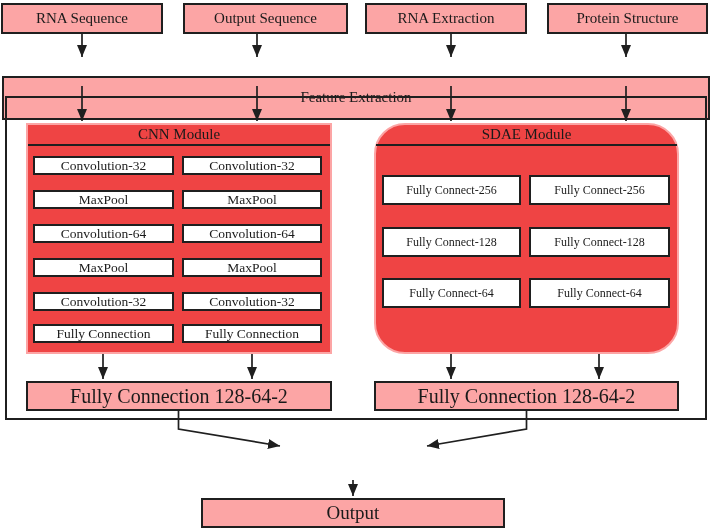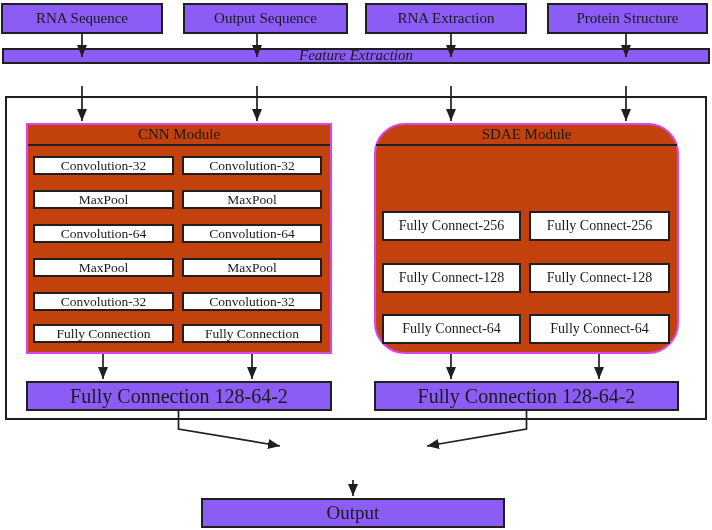--- a/index.html
+++ b/index.html
@@ -13,42 +13,42 @@
     height: 530px;
     background: #ffffff;
     font-family: "Liberation Serif", serif;
     color: #1a1a1a;
     overflow: hidden;
   }
   .box {
     position: absolute;
     box-sizing: border-box;
     border: 2px solid #1f1f1f;
-    background: #8b5cf6;
+    background: #fca5a5;
     display: flex;
     align-items: center;
     justify-content: center;
     text-align: right;
     line-height: 1.05;
   }
   .input-box   { font-size: 15px; }
   .fe-box      { font-size: 15px; }
   .fc-box      { font-size: 20px; }
   .big-box     { font-size: 19px; }
   .container-box {
     position: absolute;
     box-sizing: border-box;
     border: 2px solid #1f1f1f;
     background: transparent;
   }
   .module {
     position: absolute;
     box-sizing: border-box;
-    border: 2px solid #d946ef;
-    background: #c2410c;
+    border: 2px solid #fca5a5;
+    background: #ef4444;
   }
   .module-title {
     position: absolute;
     left: 0; right: 0; top: 0;
     height: 21px;
     box-sizing: border-box;
     border-bottom: 2px solid #1f1f1f;
     display: flex;
     align-items: center;
     justify-content: center;
@@ -57,21 +57,21 @@
   .layer {
     position: absolute;
     box-sizing: border-box;
     border: 2px solid #1f1f1f;
     background: #ffffff;
     display: flex;
     align-items: center;
     justify-content: center;
     font-size: 13.5px;
   }
-  .sdae .layer { font-size: 14px; margin-top: 36px; }
+  .sdae .layer { font-size: 12px; }
   .wires {
     position: absolute;
     left: 0; top: 0;
     width: 712px;
     height: 530px;
     pointer-events: none;
   }
 </style>
 </head>
 <body>
@@ -84,21 +84,21 @@
   <div class="box input-box" style="left:183px; top:3px; width:165px; height:31px;">
     <span>Output Sequence</span>
   </div>
   <div class="box input-box" style="left:365px; top:3px; width:162px; height:31px;">
     <span>RNA Extraction</span>
   </div>
   <div class="box input-box" style="left:547px; top:3px; width:161px; height:31px;">
     <span>Protein Structure</span>
   </div>
 
-  <div class="box fe-box" style="left:2px; top:48px; width:708px; height:16px;font-style:italic;">
+  <div class="box fe-box" style="left:2px; top:76px; width:708px; height:44px;">
     <span>Feature Extraction</span>
   </div>
 
   <div class="container-box" style="left:5px; top:96px; width:702px; height:324px;"></div>
 
   <div class="module cnn" style="left:26px; top:123px; width:306px; height:231px;">
     <div class="module-title">
       <span>CNN Module</span>
     </div>
     <div class="layer" style="left:5px; top:31px; width:141px; height:19px;">

